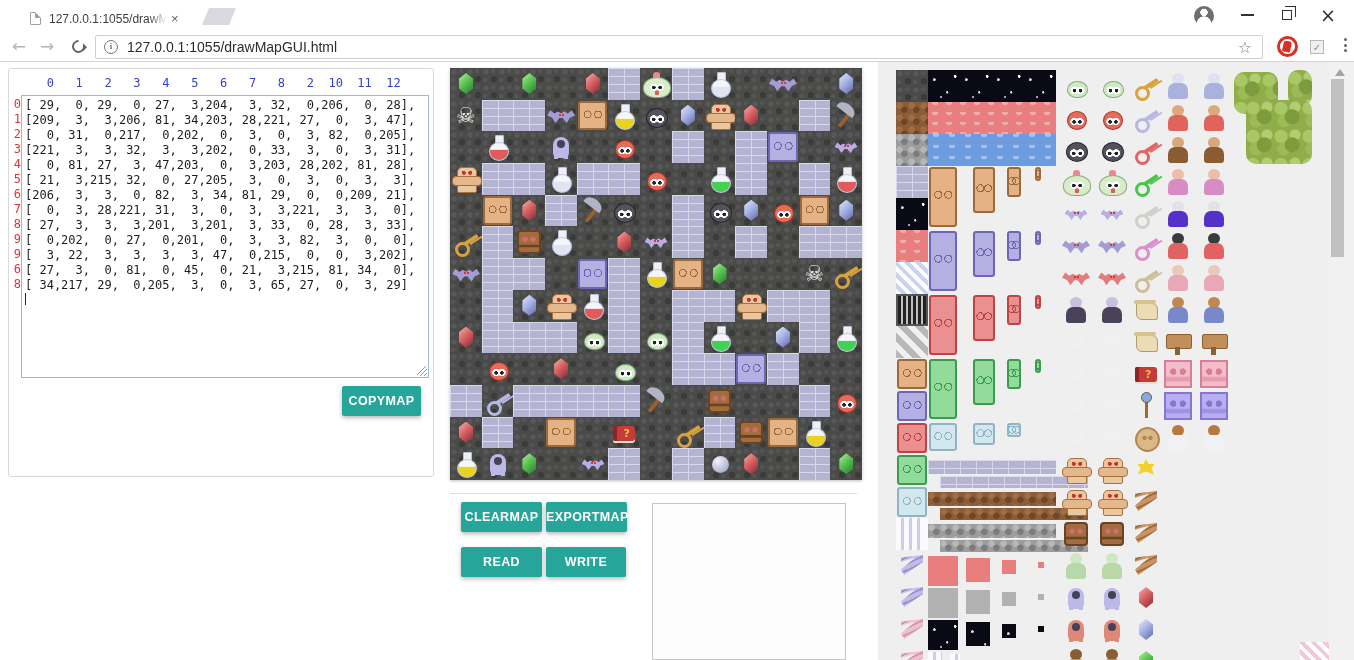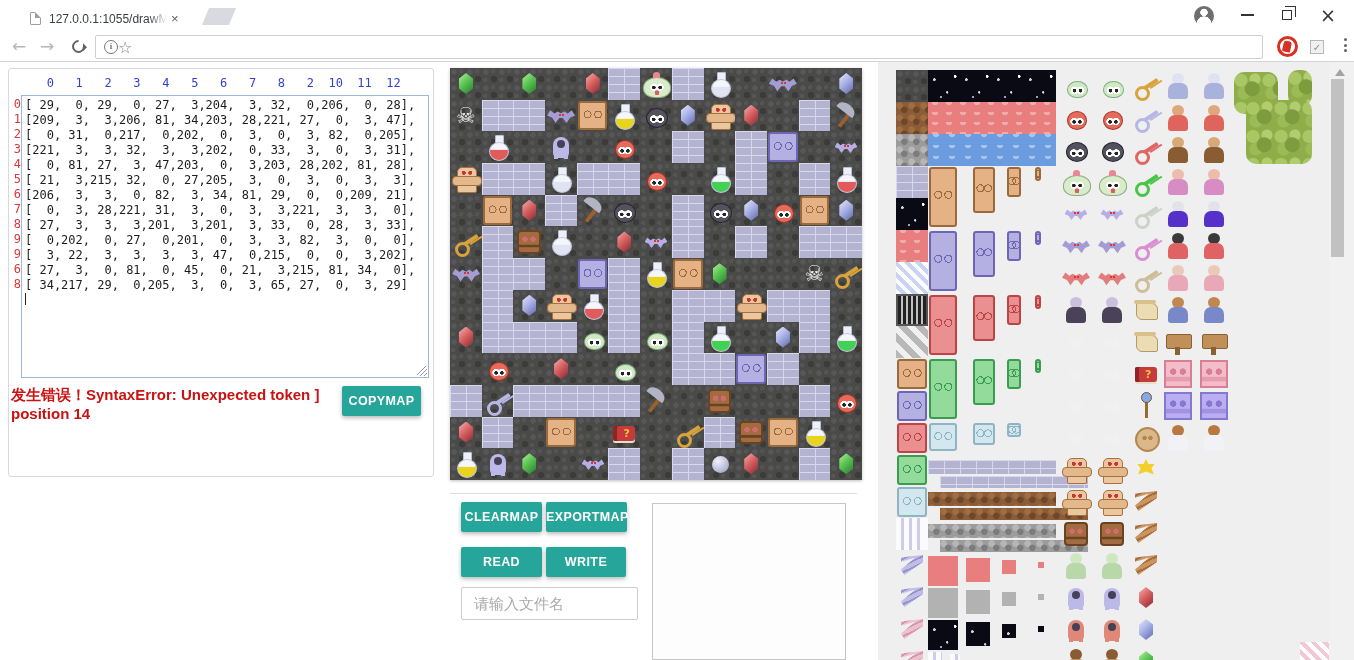--- a/index.html
+++ b/index.html
@@ -193,20 +193,21 @@
       <span class="wmax"></span>
       <span class="wclose">×</span>
     </div>
   </div>
   <div id="toolbar">
     <span class="navicon" style="left:12px">←</span>
     <span class="navicon" style="left:40px">→</span>
     <span id="reload-icon"></span>
     <div id="urlbar">
       <span id="info-icon">i</span>
+      <span id="url-text">127.0.0.1:1055/drawMapGUI.html</span>
       <span id="star-icon">☆</span>
     </div>
     <div id="ext-hand"></div>
     <div id="ext-check">✓</div>
     <div id="menu-dots">
         <i></i>
         <i></i>
         <i></i>
       </div>
   </div>
@@ -236,21 +237,20 @@
 [ 21,  3,215, 32,  0, 27,205,  3,  0,  3,  0,  3,  3],
 [206,  3,  3,  0, 82,  3, 34, 81, 29,  0,  0,209, 21],
 [  0,  3, 28,221, 31,  3,  0,  3,  3,221,  3,  3,  0],
 [ 27,  3,  3,  3,201,  3,201,  3, 33,  0, 28,  3, 33],
 [  0,202,  0, 27,  0,201,  0,  3,  3, 82,  3,  0,  0],
 [  3, 22,  3,  3,  3,  3, 47,  0,215,  0,  0,  3,202],
 [ 27,  3,  0, 81,  0, 45,  0, 21,  3,215, 81, 34,  0],
 [ 34,217, 29,  0,205,  3,  0,  3, 65, 27,  0,  3, 29]</textarea>
     <div id="cursor-line"></div>
     <div id="resize-grip"></div>
-    <div id="error-text">发生错误！SyntaxError: Unexpected token ] position 14</div>
     <button id="copymap-btn" class="btn">COPYMAP</button>
   </div>
 
   <div id="map-canvas">
       <div class="tile gdark">
         <span class="it gem t29"></span>
       </div>
       <div class="tile gdark"></div>
       <div class="tile gdark">
         <span class="it gem t29"></span>
@@ -575,21 +575,20 @@
       <div class="tile gdark">
         <span class="it gem t29"></span>
       </div>
     </div>
 
   <div id="mid-divider"></div>
   <button id="clearmap-btn" class="btn">CLEARMAP</button>
   <button id="exportmap-btn" class="btn">EXPORTMAP</button>
   <button id="read-btn" class="btn">READ</button>
   <button id="write-btn" class="btn">WRITE</button>
-  <input id="filename-input" placeholder="请输入文件名" style="">
   <div id="output-box"></div>
 
   <div id="tileset-bg"></div>
   <div id="tileset">
       <div class="ts gdark" style="left: 0px; top: 0px; width: 32px; height: 32px;"></div>
       <div class="ts rockb" style="left: 0px; top: 32px; width: 32px; height: 32px;"></div>
       <div class="ts rockg" style="left: 0px; top: 64px; width: 32px; height: 32px;"></div>
       <div class="ts gbrick" style="left: 0px; top: 96px; width: 32px; height: 32px;"></div>
       <div class="ts stars" style="left: 0px; top: 128px; width: 32px; height: 32px;"></div>
       <div class="ts gred" style="left: 0px; top: 160px; width: 32px; height: 32px;"></div>

